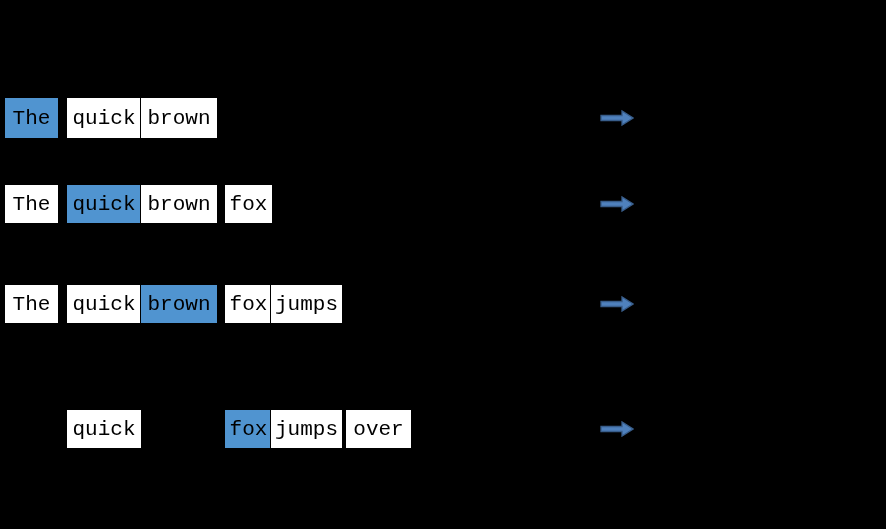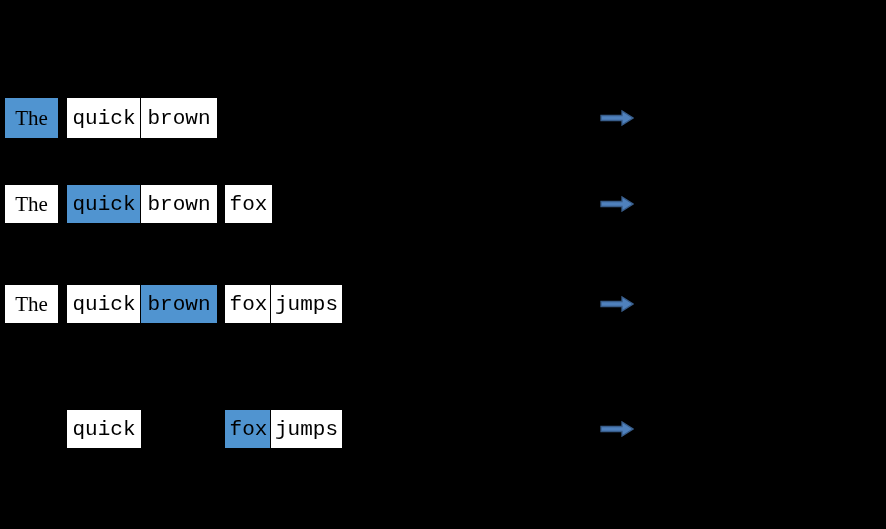--- a/index.html
+++ b/index.html
@@ -42,21 +42,21 @@
     border: 1px solid var(--box-border);
     color: var(--box-text);
     font-size: 21px;
     line-height: 1;
     display: flex;
     align-items: center;
     justify-content: center;
     white-space: nowrap;
   }
   .wbox.hl { background: var(--highlight); }
-  .c-the   { left: 4px;   width: 55px; font-family: Liberation Serif, serif; }
+  .c-the   { left: 4px;   width: 55px; }
   .c-quick { left: 66px;  width: 76px; }
   .c-brown { left: 140px; width: 78px; }
   .c-fox   { left: 224px; width: 49px; }
   .c-jumps { left: 270px; width: 73px; font-family: Liberation Mono, monospace; }
   .c-over  { left: 345px; width: 67px; }
   .arrow {
     position: absolute;
     left: 600px;
     top: 50%;
     transform: translateY(-50%);
@@ -103,20 +103,21 @@
       <svg viewBox="0 0 34 17" xmlns="http://www.w3.org/2000/svg">
         <path d="M1 6 H22 V1.5 L33 8.5 L22 15.5 V11 H1 Z" fill="var(--arrow-fill)" stroke="var(--arrow-stroke)" stroke-width="1.3" stroke-linejoin="miter"></path>
       </svg>
     </span>
   </div>
 
   <div class="row r4">
     <span class="wbox c-quick">quick</span>
     <span class="wbox c-fox hl">fox</span>
     <span class="wbox c-jumps">jumps</span>
+    <span class="wbox c-over">over</span>
     <span class="arrow">
       <svg viewBox="0 0 34 17" xmlns="http://www.w3.org/2000/svg">
         <path d="M1 6 H22 V1.5 L33 8.5 L22 15.5 V11 H1 Z" fill="var(--arrow-fill)" stroke="var(--arrow-stroke)" stroke-width="1.3" stroke-linejoin="miter"></path>
       </svg>
     </span>
   </div>
 
 </div>
 
 </body></html>

